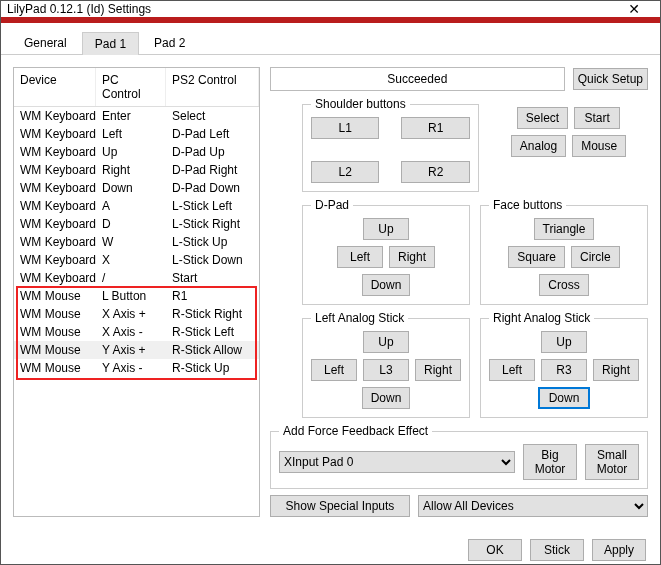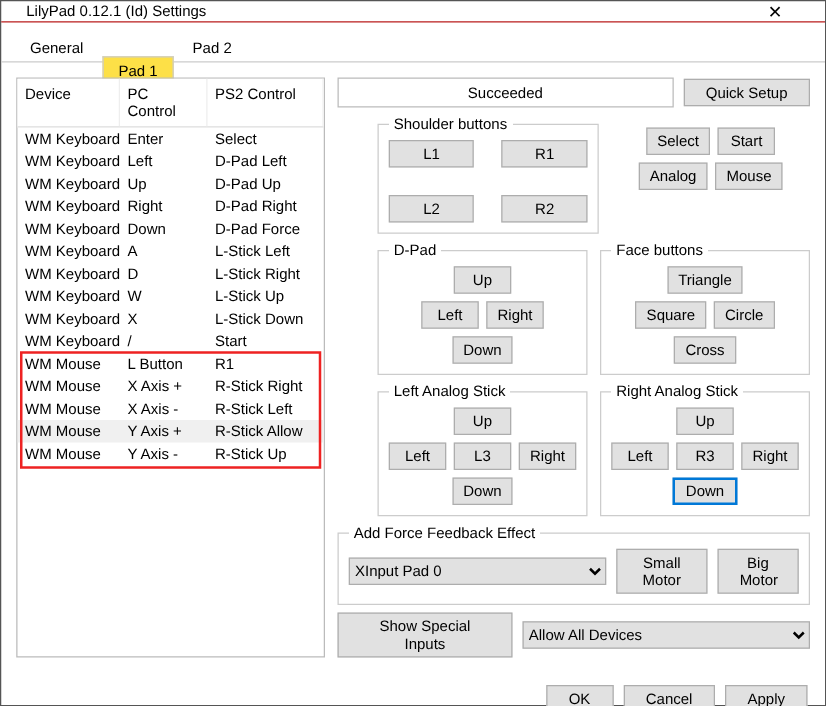--- a/index.html
+++ b/index.html
@@ -1,39 +1,39 @@
 <!DOCTYPE html>
 <html><head>
 <meta charset="utf-8">
 <style>
 * { box-sizing: border-box; font-family: "Segoe UI", Tahoma, sans-serif; font-size: 12px; }
 body { margin: 0; background: #fff; }
 .window { width: 661px; height: 565px; border: 1px solid #555; background: #fff; display: flex; flex-direction: column; }
-.titlebar { height: 30px; display: flex; align-items: center; padding: 0 20px; border-bottom: 1px solid #b91c1c; }
+.titlebar { height: 30px; display: flex; align-items: center; padding: 0 6px; border-bottom: 6px solid #b91c1c; }
 .titlebar .title { flex: 1; }
 .titlebar .close { width: 40px; text-align: center; font-size: 14px; }
 .tabs { display: flex; padding: 8px 10px 0 10px; border-bottom: 1px solid #ccc; }
 .tab { padding: 4px 12px; border: 1px solid transparent; border-bottom: none; margin-right: 2px; cursor: default; }
-.tab.active { border-color: #ccc; background: #fde047; position: relative; top: 19px; }
+.tab.active { border-color: #ccc; background: #e5e5e5; position: relative; top: 1px; }
 .content { flex: 1; padding: 12px; display: flex; gap: 10px; }
 .left-pane { width: 265px; border: 1px solid #bbb; display: flex; flex-direction: column; position: relative; }
 .thead { display: flex; border-bottom: 1px solid #ddd; background: #fff; }
 .thead > div { padding: 5px 6px; border-right: 1px solid #eee; }
 .col-dev { width: 82px; }
 .col-pc { width: 70px; }
 .col-ps2 { flex: 1; }
 .tbody { flex: 1; overflow: hidden; }
 .row { display: flex; padding: 1px 0; }
 .row > div { padding: 1px 6px; white-space: nowrap; overflow: hidden; }
 .row.hl { background: #f0f0f0; }
 .redbox { position: absolute; border: 2px solid #e22; pointer-events: none; }
 .right-pane { flex: 1; display: flex; flex-direction: column; gap: 6px; }
 .toprow { display: flex; gap: 8px; align-items: center; }
 .status { flex: 1; border: 1px solid #bbb; height: 24px; display: flex; align-items: center; justify-content: center; }
-.btn { border: 1px solid #adadad; background: #e1e1e1; padding: 3px 17px; min-width: 54px; text-align: center; cursor: default; }
+.btn { border: 1px solid #adadad; background: #e1e1e1; padding: 3px 4px; min-width: 54px; text-align: center; cursor: default; }
 .btn.sm { min-width: 46px; padding: 3px 8px; }
 .btn.focus { border: 2px solid #0078d7; padding: 2px 9px; }
 fieldset { border: 1px solid #ccc; margin: 0; padding: 6px 8px 8px 8px; }
 legend { padding: 0 4px; }
 .grid2 { display: grid; grid-template-columns: 1fr 1fr; gap: 22px; }
 .row-lr { display: flex; gap: 6px; justify-content: center; }
 .col-c { display: flex; flex-direction: column; align-items: center; gap: 6px; }
 .twocol { display: flex; gap: 10px; padding-left: 32px; }
 .twocol > * { flex: 1; }
 .face-col { display: flex; flex-direction: column; gap: 6px; align-items: center; }
@@ -81,21 +81,21 @@
             <div class="col-ps2">D-Pad Up</div>
           </div>
           <div class="row">
             <div class="col-dev">WM Keyboard</div>
             <div class="col-pc">Right</div>
             <div class="col-ps2">D-Pad Right</div>
           </div>
           <div class="row">
             <div class="col-dev">WM Keyboard</div>
             <div class="col-pc">Down</div>
-            <div class="col-ps2">D-Pad Force</div>
+            <div class="col-ps2">D-Pad Down</div>
           </div>
           <div class="row">
             <div class="col-dev">WM Keyboard</div>
             <div class="col-pc">A</div>
             <div class="col-ps2">L-Stick Left</div>
           </div>
           <div class="row">
             <div class="col-dev">WM Keyboard</div>
             <div class="col-pc">D</div>
             <div class="col-ps2">L-Stick Right</div>
@@ -223,32 +223,32 @@
           </div>
         </fieldset>
       </div>
 
       <fieldset>
         <legend>Add Force Feedback Effect</legend>
         <div class="section-row">
           <select>
             <option>XInput Pad 0</option>
           </select>
+          <div class="btn">Big Motor</div>
           <div class="btn">Small Motor</div>
-          <div class="btn">Big Motor</div>
         </div>
       </fieldset>
 
       <div class="section-row">
         <div class="btn" style="flex:0 0 140px">Show Special Inputs</div>
         <select style="flex:1">
           <option>Allow All Devices</option>
         </select>
       </div>
     </div>
   </div>
 
   <div class="footer">
     <div class="btn">OK</div>
-    <div class="btn">Cancel</div>
+    <div class="btn">Stick</div>
     <div class="btn">Apply</div>
   </div>
 </div>
 
 </body></html>

